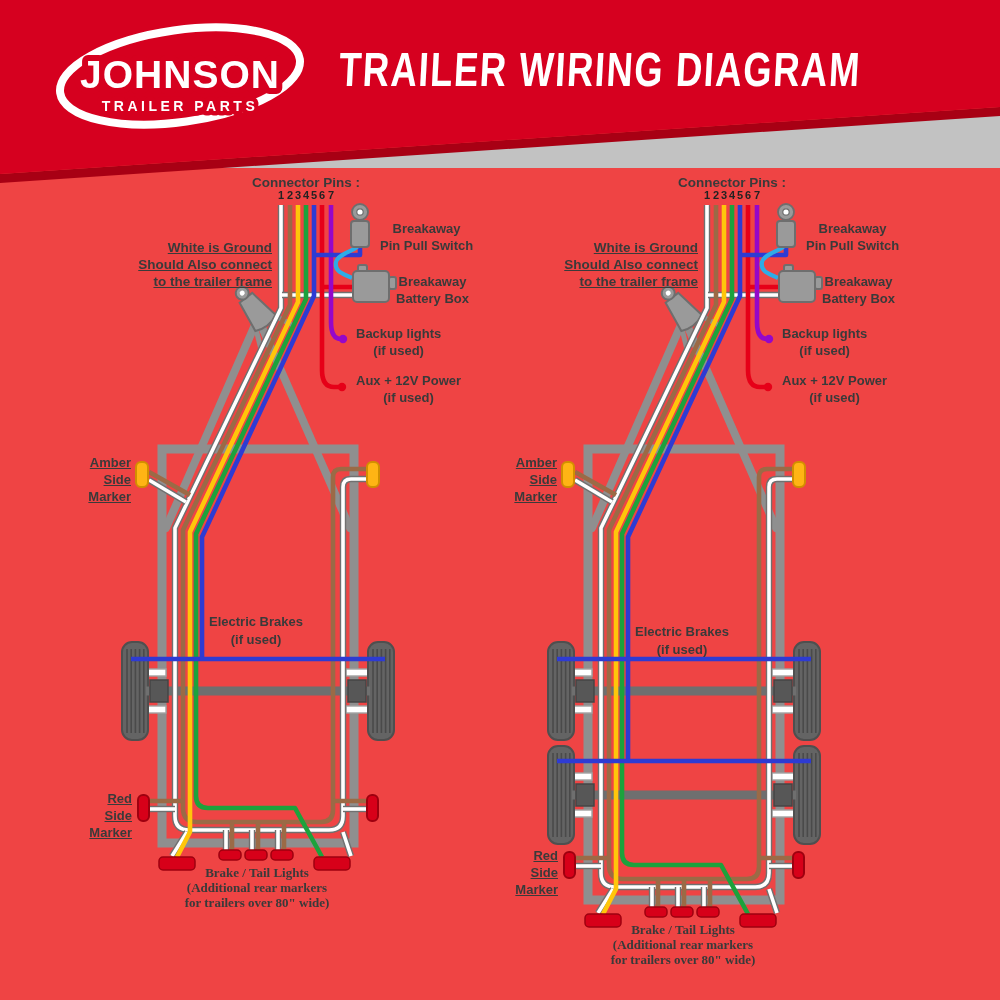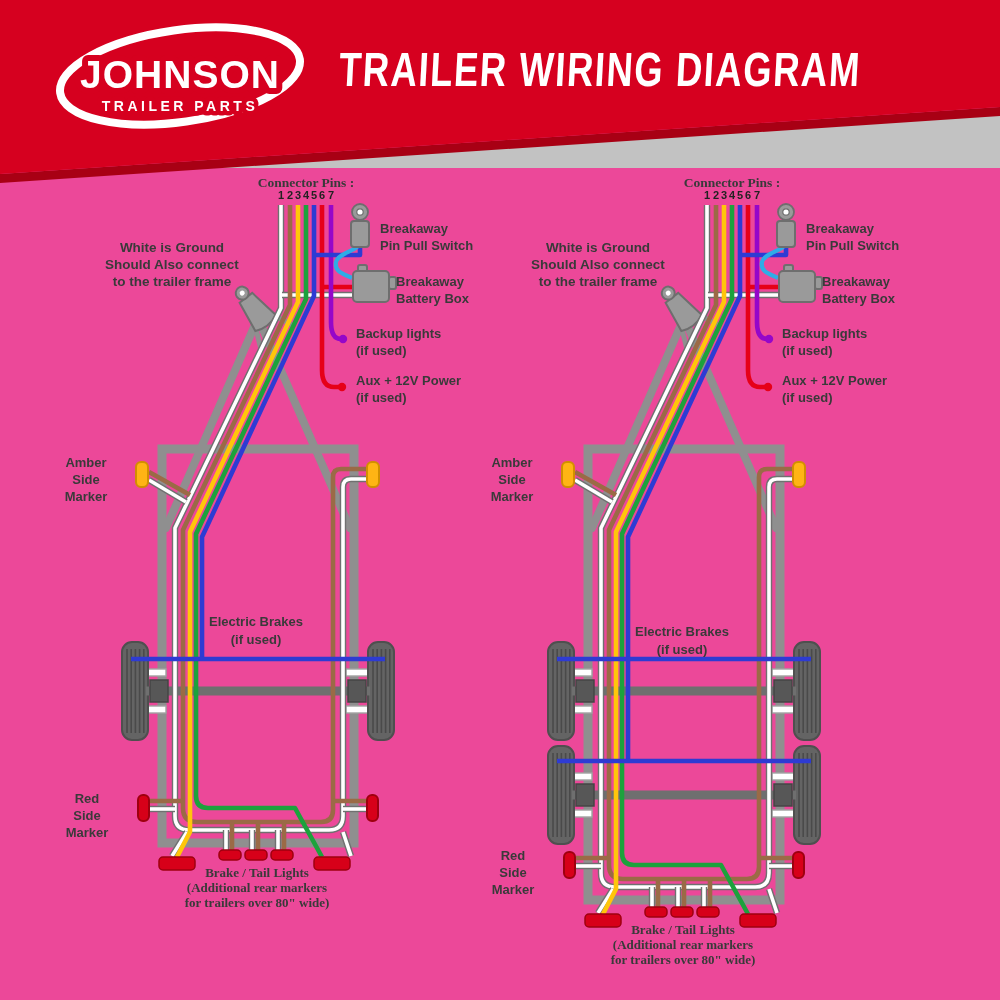--- a/index.html
+++ b/index.html
@@ -1,28 +1,28 @@
 <!DOCTYPE html>
 <html><head>
 <meta charset="utf-8">
 <style>
   html,body{margin:0;padding:0;background:#fff;}
-  #page{position:relative;width:1000px;height:1000px;overflow:hidden;background:#ec4899;
+  #page{position:relative;width:1000px;height:1000px;overflow:hidden;background:#ef4444;
         font-family:"Liberation Sans",sans-serif;}
   .hdr-shape{position:absolute;left:0;top:0;width:1000px;height:200px;}
   #logo-svg{position:absolute;left:40px;top:14px;}
   #main-title{position:absolute;left:600px;top:46px;white-space:nowrap;
       font:bold 48px/1 "Liberation Sans",sans-serif;color:#fff;letter-spacing:2px;
       transform:translateX(-50%) scaleX(0.76) skewX(-4deg);}
   #diagram{position:absolute;left:0;top:0;}
   .lbl{position:absolute;font:bold 13px/17px "Liberation Sans",sans-serif;color:#3a3a3a;
-       white-space:pre-line;}
+       white-space:pre-line;text-align:center;}
   .center{transform:translateX(-50%);text-align:center;}
-  .right{text-align:center;}
-  .pins-title{font-size:13.5px;font-family:Liberation Serif, serif;}
+  .right{text-align:right;text-decoration:underline;}
+  .pins-title{font-size:13.5px;}
   .lh15{line-height:15px;font-family:Liberation Serif, serif;}
   .lh18{line-height:18px;}
   .pin-num{position:absolute;transform:translateX(-50%);
        font:bold 11px/12px "Liberation Sans",sans-serif;color:#222;}
 </style>
 </head>
 <body>
 
 <div id="page">
 

